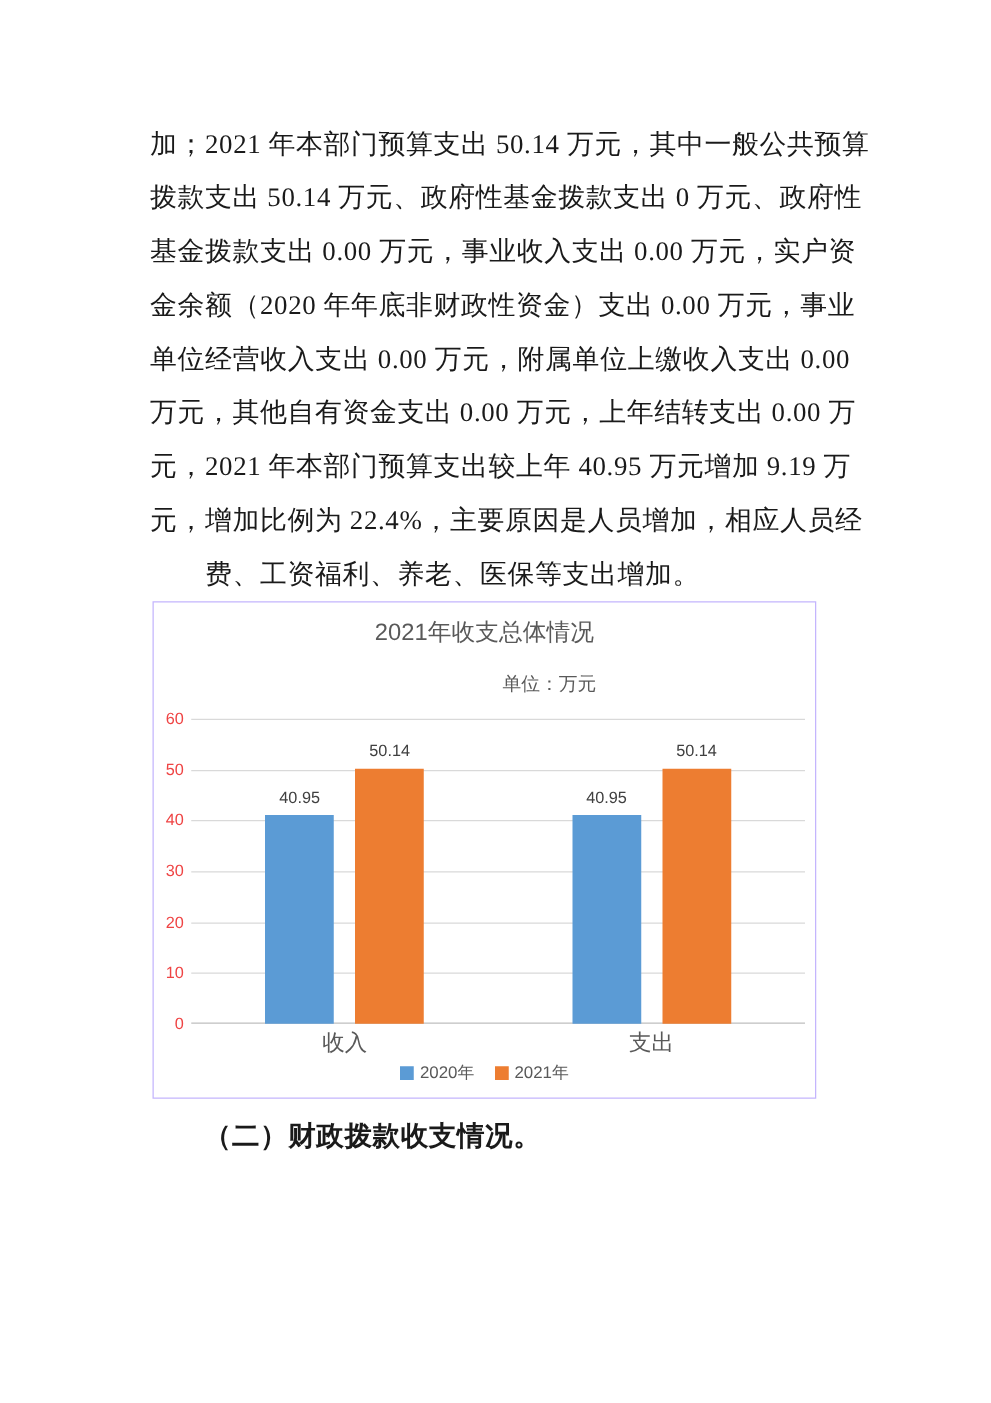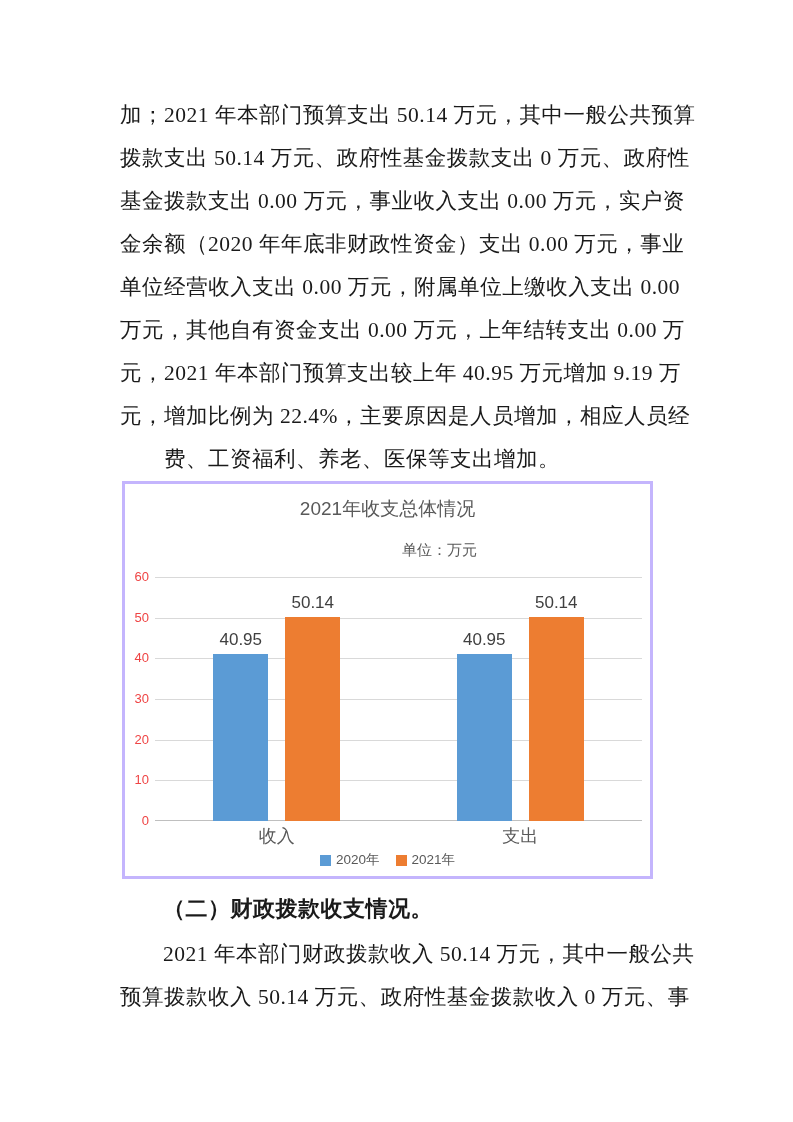--- a/index.html
+++ b/index.html
@@ -37,21 +37,21 @@
     font-weight: bold;
     text-indent: 43px;
     letter-spacing: 0.5px;
   }
   
   .chart {
     box-sizing: border-box;
     width: 531px;
     height: 398px;
     margin: 1px 0 0 2px;
-    border: 3px solid #c4b5fd;
+    border: 1px solid #c4b5fd;
     background: #ffffff;
     font-family: "Liberation Sans", sans-serif;
   }
   .chart-title {
     margin-top: 12px;
     text-align: center;
     font-size: 19px;
     line-height: 26px;
     color: #595959;
   }
@@ -107,21 +107,21 @@
     align-items: flex-end;
     gap: 17px;
   }
   .bar-col {
     display: flex;
     flex-direction: column;
     align-items: center;
     width: 55px;
   }
   .bar-label {
-    font-size: 17px;
+    font-size: 13px;
     line-height: 16px;
     color: #404040;
     margin-bottom: 6px;
     white-space: nowrap;
   }
   .bar { width: 55px; }
   .x-labels {
     display: flex;
     margin: 0 8px 0 30px;
     height: 30px;
@@ -229,18 +229,14 @@
       </span>
       <span class="legend-item">
         <span class="swatch" style="background: rgb(237, 125, 49);"></span>
         <span>2021年</span>
       </span>
     </div>
   </figure>
 
   <div class="heading">（二）财政拨款收支情况。</div>
 
-  <div class="para">
-    <div class="tline indent">2021 年本部门财政拨款收入 50.14 万元，其中一般公共</div>
-    <div class="tline">预算拨款收入 50.14 万元、政府性基金拨款收入 0 万元、事</div>
-  </div>
 
 </div>
 
 </body></html>

